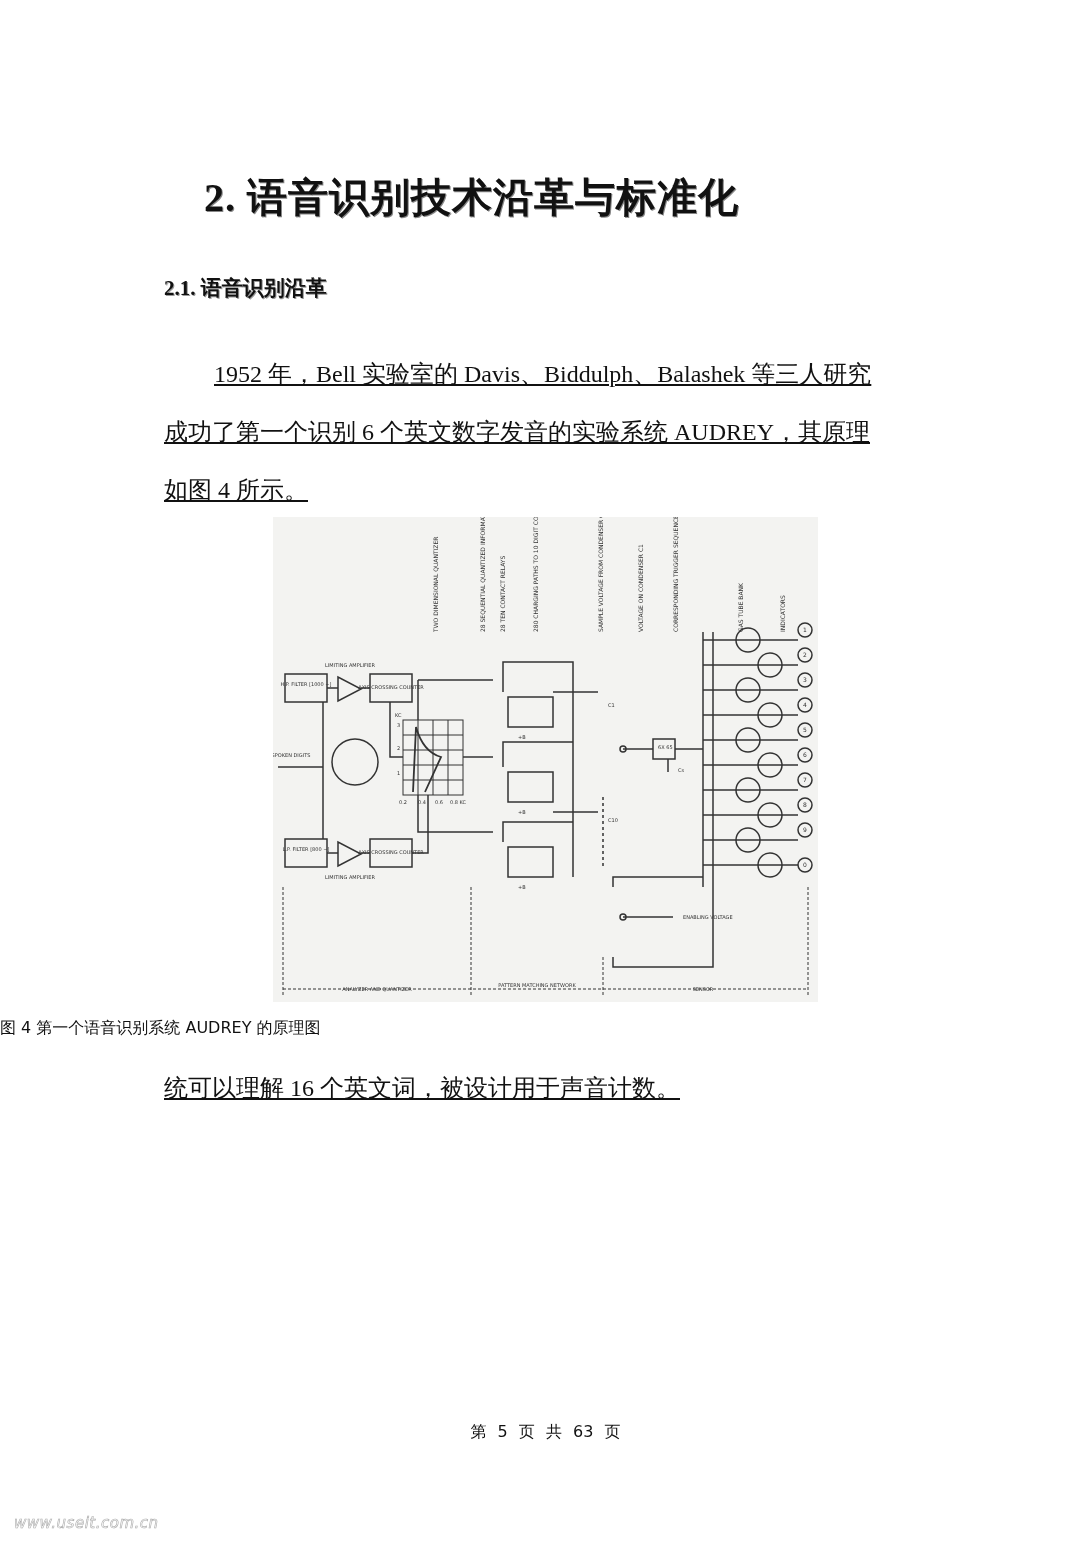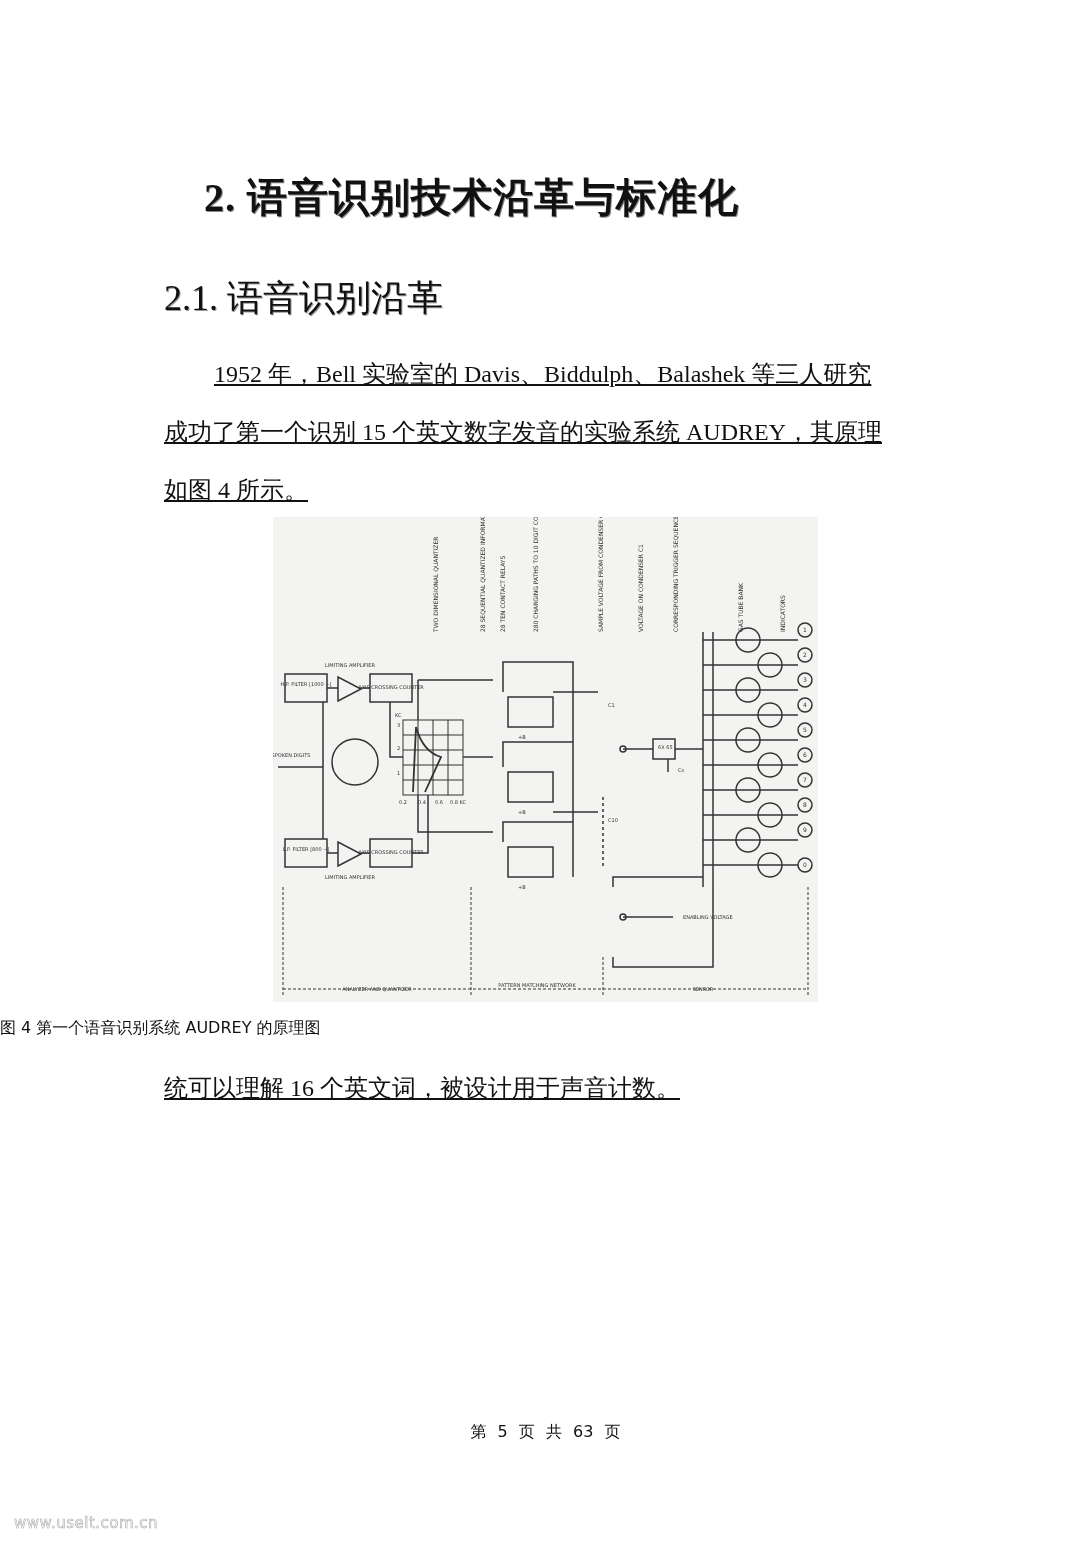--- a/index.html
+++ b/index.html
@@ -1,47 +1,47 @@
 <!DOCTYPE html>
 <html><head>
 <meta charset="utf-8">
 <style>
   html, body { margin: 0; padding: 0; background: #ffffff; }
   body { width: 1091px; height: 1543px; position: relative; overflow: hidden;
          font-family: "Liberation Serif", "DejaVu Serif", serif; color: #111; }
   .h1 { position: absolute; left: 164px; top: 170px; font-size: 40px; font-weight: bold;
         letter-spacing: 1px; text-shadow: 1px 1px 0 #888; white-space: nowrap; margin-left: 40px; }
-  .h2 { position: absolute; left: 164px; top: 274px; font-size: 36px; font-weight: normal;
+  .h2 { position: absolute; left: 164px; top: 274px; font-size: 21px; font-weight: bold;
         text-shadow: 1px 1px 0 #999; white-space: nowrap; }
   .para { position: absolute; left: 164px; width: 766px; font-size: 24px; line-height: 58px;
           text-align: justify; }
   .para .line { display: block; white-space: nowrap; height: 58px; text-decoration: underline; }
   .p1 { top: 345px; }
   .p2 { top: 1059px; }
   .indent { padding-left: 50px; }
   .figure { position: absolute; left: 273px; top: 517px; width: 545px; height: 485px;
             background: #f3f3f1; }
   .caption { position: absolute; left: 0; width: 1091px; top: 1018px; 
              font-family: "DejaVu Sans", sans-serif; font-size: 16px; }
   .footer { position: absolute; left: 0; width: 1091px; top: 1422px; text-align: center;
             font-family: "DejaVu Sans", sans-serif; font-size: 16px; word-spacing: 6px; }
   .watermark { position: absolute; left: 14px; top: 1514px; font-family: "DejaVu Sans", sans-serif;
-               font-size: 15px; color: #fff; letter-spacing: 0.5px;
+               font-size: 15px; font-style: italic; color: #fff; letter-spacing: 0.5px;
                -webkit-text-stroke: 0.6px #aaa; }
   svg text { font-family: "DejaVu Sans", sans-serif; fill: #333; }
 </style>
 </head>
 <body>
 
 <div class="h1">2. 语音识别技术沿革与标准化</div>
 <div class="h2">2.1. 语音识别沿革</div>
 
 <div class="para p1">
   <span class="line indent">1952 年，Bell 实验室的 Davis、Biddulph、Balashek 等三人研究</span>
-  <span class="line">成功了第一个识别 15 个英文数字发音的实验系统 AUDREY，其原理</span>
+  <span class="line">成功了第一个识别 6 个英文数字发音的实验系统 AUDREY，其原理</span>
   <span class="line">如图 4 所示。</span>
 </div>
 
 <div class="figure">
   <svg width="545" height="485" viewBox="0 0 545 485">
     <g stroke="#333" fill="none" stroke-width="1.5">
 
       <g font-size="6" stroke="none">
         <text transform="translate(165,115) rotate(-90)">TWO DIMENSIONAL QUANTIZER</text>
         <text transform="translate(212,115) rotate(-90)">28 SEQUENTIAL QUANTIZED INFORMATION CHANNELS</text>

